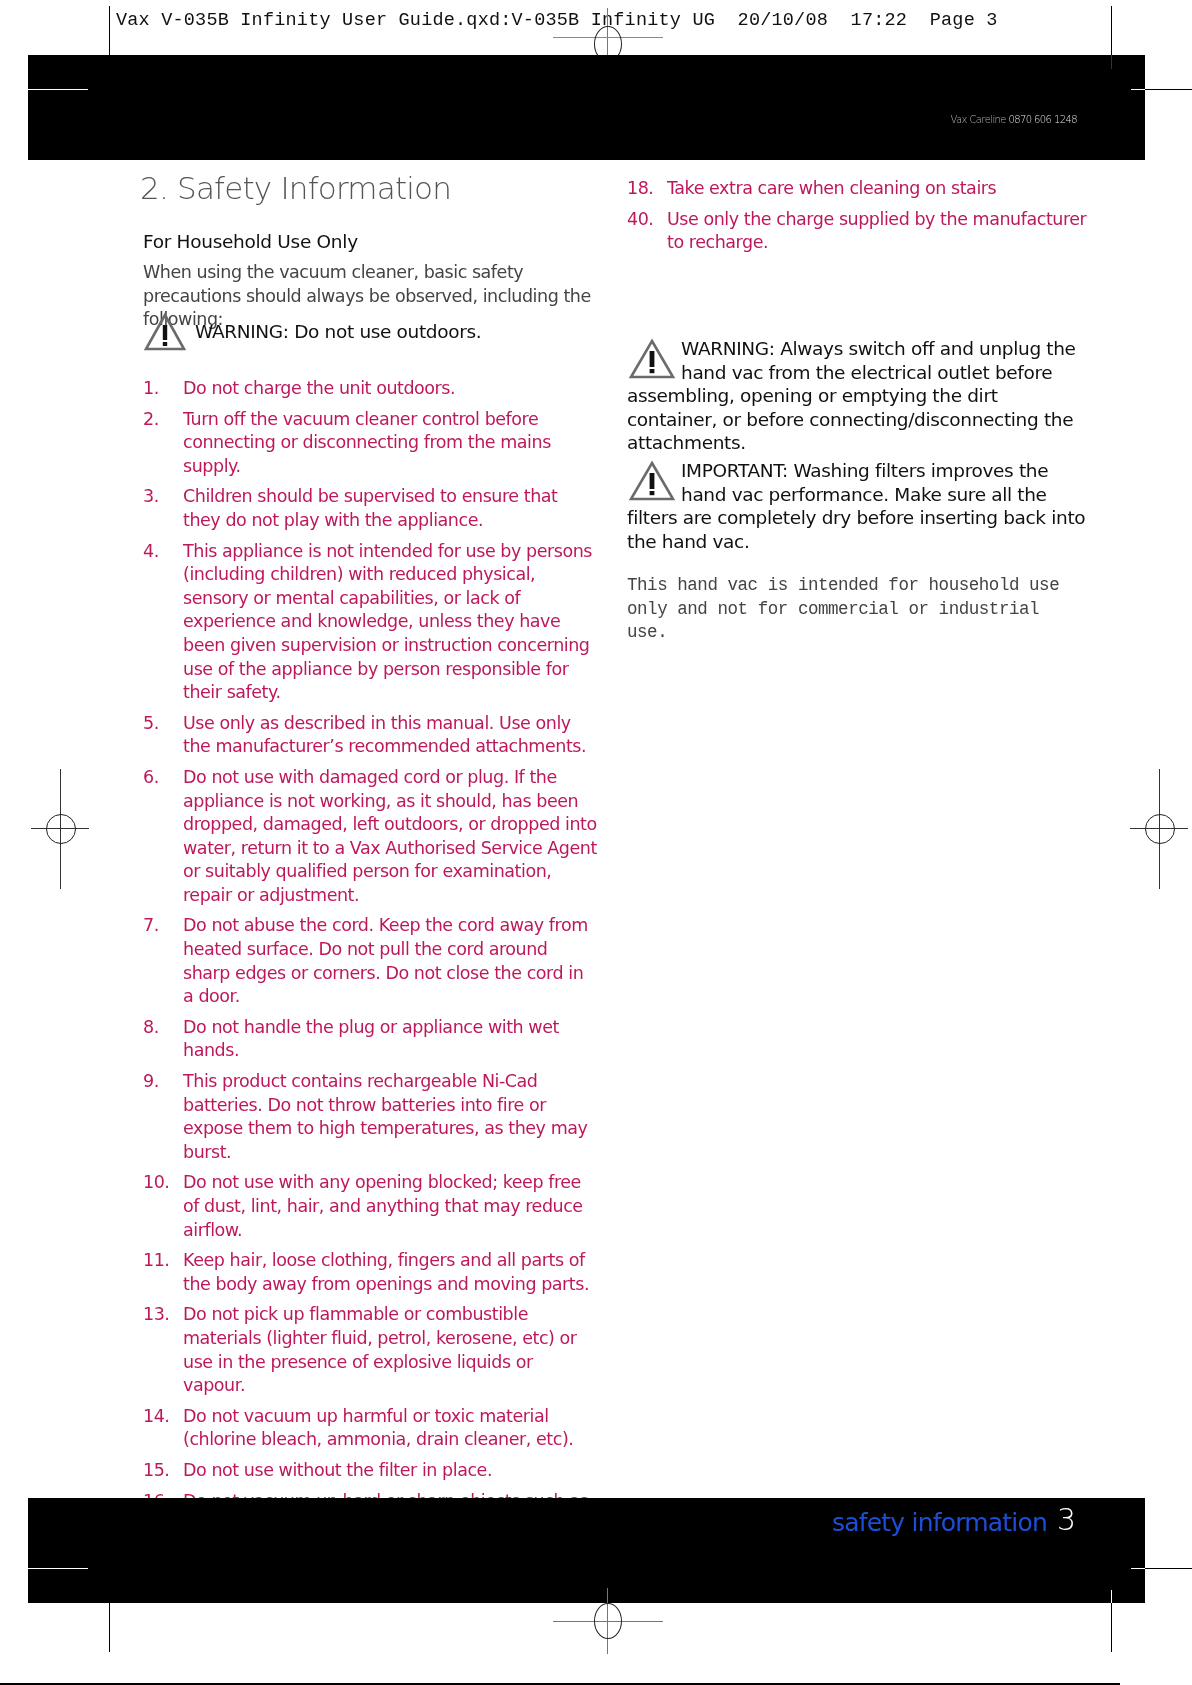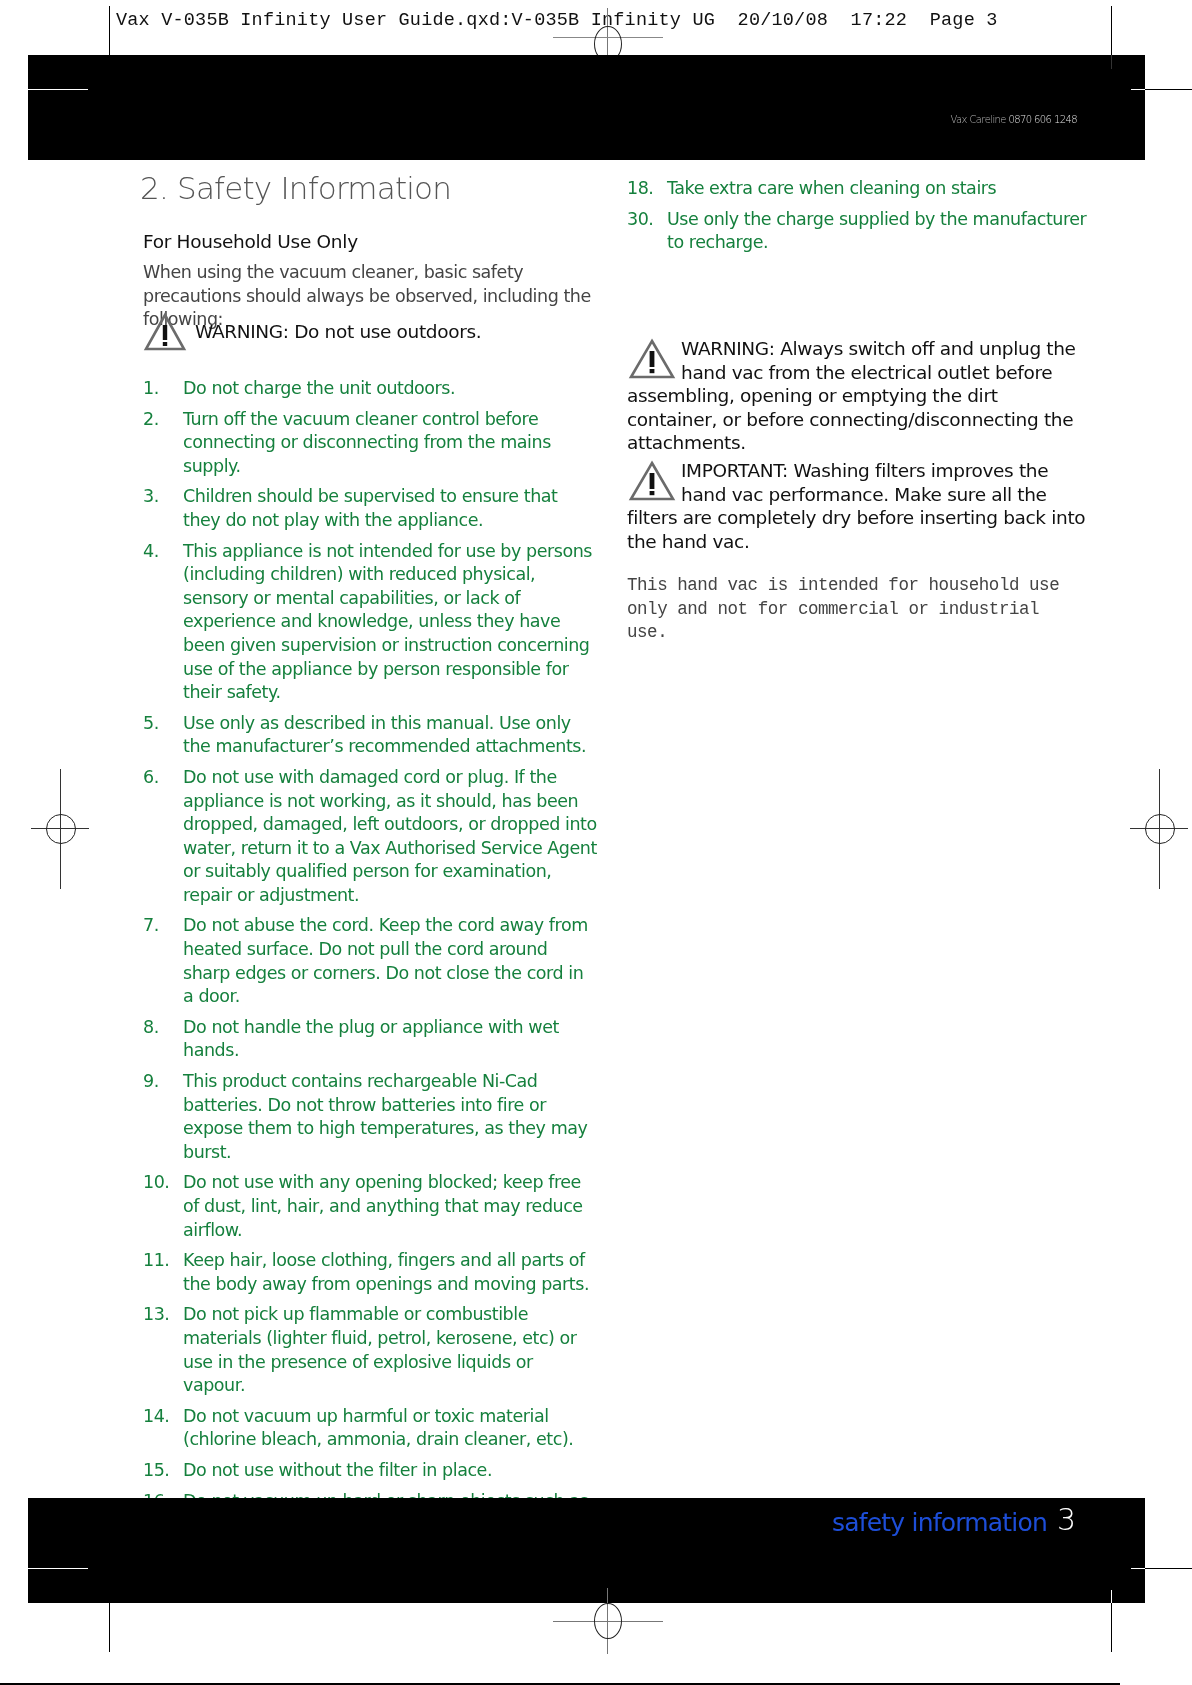--- a/index.html
+++ b/index.html
@@ -22,21 +22,21 @@
   .title { left:140px; top:170px; font-size:31px; color:#555; letter-spacing:-0.8px; font-weight:300; }
   .col { font-size:17.5px; line-height:23.6px; letter-spacing:-0.45px; }
   .left-col { left:143px; width:455px; }
   .right-col { left:627px; width:460px; }
   .subhead { top:230px; font-size:18.5px; color:#111; letter-spacing:-0.3px; }
   .intro { top:261px; color:#444; }
   .warn-row { display:flex; align-items:center; }
   .warn-icon { width:44px; height:40px; flex:none; }
   .warn-text { color:#111; font-size:18.5px; letter-spacing:-0.35px; line-height:23.6px; }
   ol.items { list-style:none; margin:0; padding:0; }
-  ol.items li { display:flex; color:#15803d; margin-bottom:7px; }
+  ol.items li { display:flex; color:#be185d; margin-bottom:7px; }
   ol.items li .n { width:40px; flex:none; }
   ol.items li .t { flex:1; }
   .notice { color:#111; font-size:18.5px; letter-spacing:-0.35px; line-height:23.6px; }
   .notice .ico { float:left; width:50px; height:44px; margin-right:4px; margin-top:0px; }
   .closing { color:#444; }
 </style>
 </head>
 <body>
 
 <div class="abs slug">Vax V-035B Infinity User Guide.qxd:V-035B Infinity UG  20/10/08  17:22  Page 3</div>
@@ -135,21 +135,21 @@
       <span class="t">Do not vacuum up hard or sharp objects such as glass, mails, screws, coins, etc.</span>
     </li>
 </ol>
 
 <ol class="abs col right-col items" style="top:177px;">
   <li style="margin-bottom:7px;">
       <span class="n">18.</span>
       <span class="t">Take extra care when cleaning on stairs</span>
     </li>
   <li>
-      <span class="n">30.</span>
+      <span class="n">40.</span>
       <span class="t">Use only the charge supplied by the manufacturer to recharge.</span>
     </li>
 </ol>
 
 <div class="abs right-col notice" style="top:337px;">
   <svg class="ico" viewBox="0 0 50 44">
     <path d="M25 4 L46 40 L4 40 Z" fill="none" stroke="#6b6b6b" stroke-width="2.6"></path>
     <rect x="22.6" y="14" width="4.8" height="16" fill="#111"></rect>
     <rect x="22.6" y="32" width="4.8" height="4.2" fill="#111"></rect>
   </svg>

